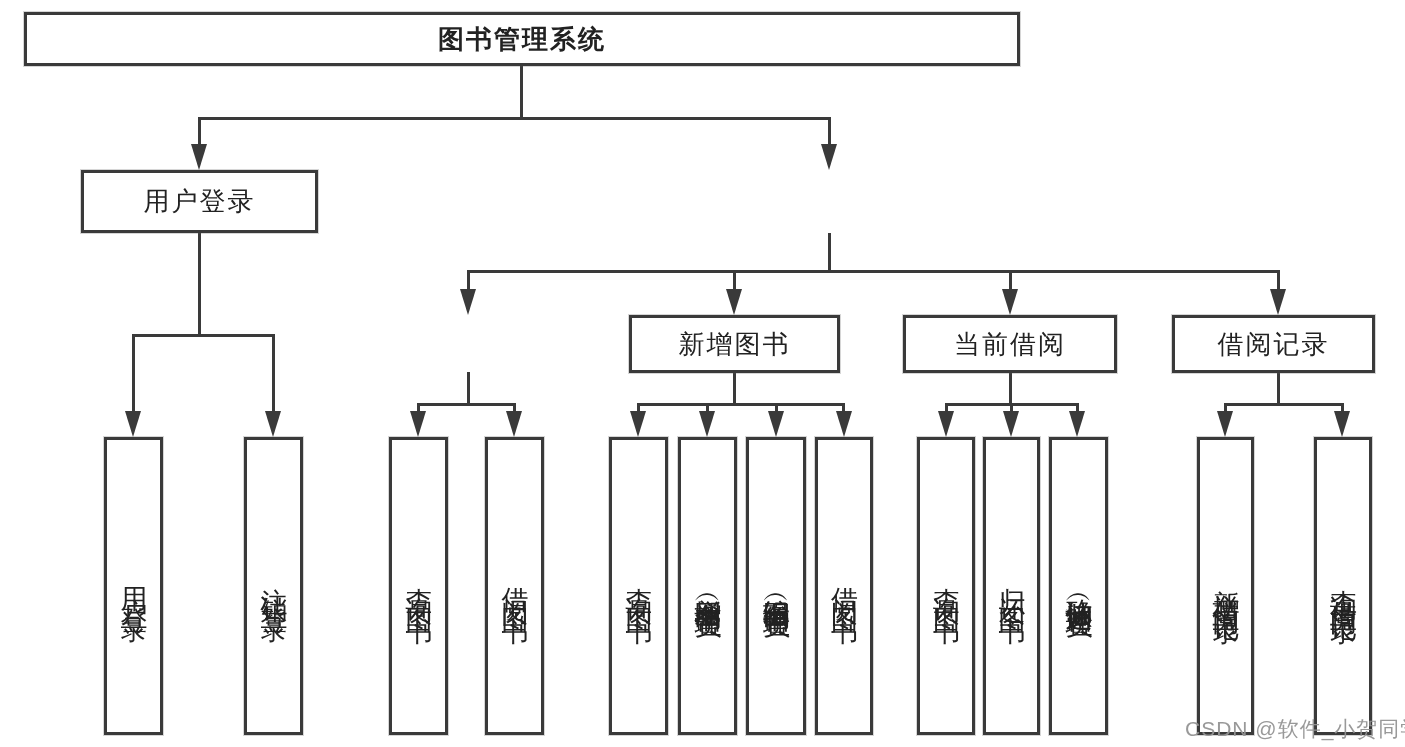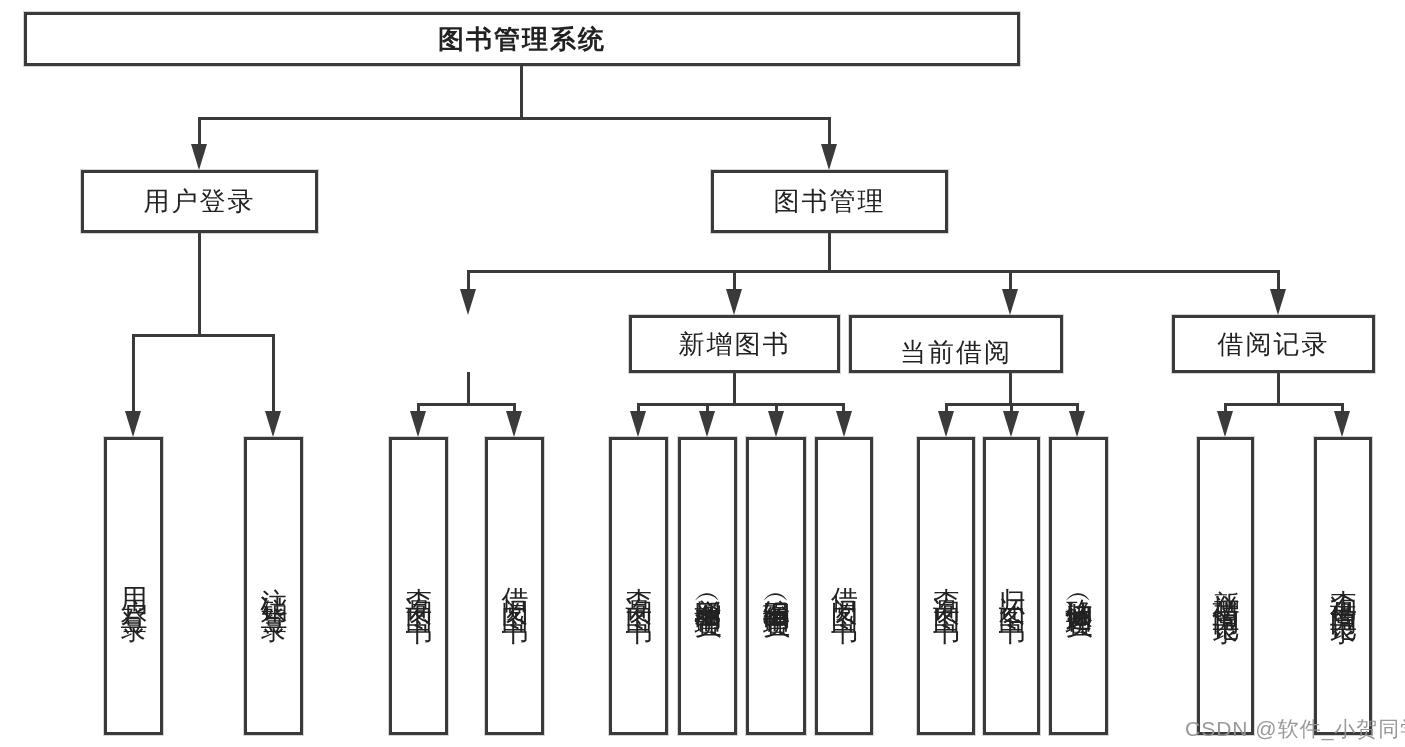--- a/index.html
+++ b/index.html
@@ -96,28 +96,25 @@
   <div class="arrow" style="left:1217px;top:411px;"></div>
   <div class="arrow" style="left:1334px;top:411px;"></div>
 
   <div class="box" style="left:24px;top:12px;width:996px;height:54px;font-weight:bold;">
     <span class="hlabel">图书管理系统</span>
   </div>
 
   <div class="box" style="left:81px;top:170px;width:237px;height:63px;">
     <span class="hlabel">用户登录</span>
   </div>
-  <div class="box" style="left:711px;top:170px;width:237px;height:63px;">
-    <span class="hlabel">图书管理</span>
-  </div>
 
   <div class="box" style="left:629px;top:315px;width:211px;height:58px;">
     <span class="hlabel">新增图书</span>
   </div>
-  <div class="box" style="left:849px;top:315px;width:214px;height:58px;align-items:flex-end;">
+  <div class="box" style="left:903px;top:315px;width:214px;height:58px;">
     <span class="hlabel">当前借阅</span>
   </div>
   <div class="box" style="left:1172px;top:315px;width:203px;height:58px;">
     <span class="hlabel">借阅记录</span>
   </div>
 
   <div class="box vbox v4" style="left:104px;top:437px;width:59px;height:298px;">
     <span>用户登录</span>
   </div>
   <div class="box vbox v4" style="left:244px;top:437px;width:59px;height:298px;">

